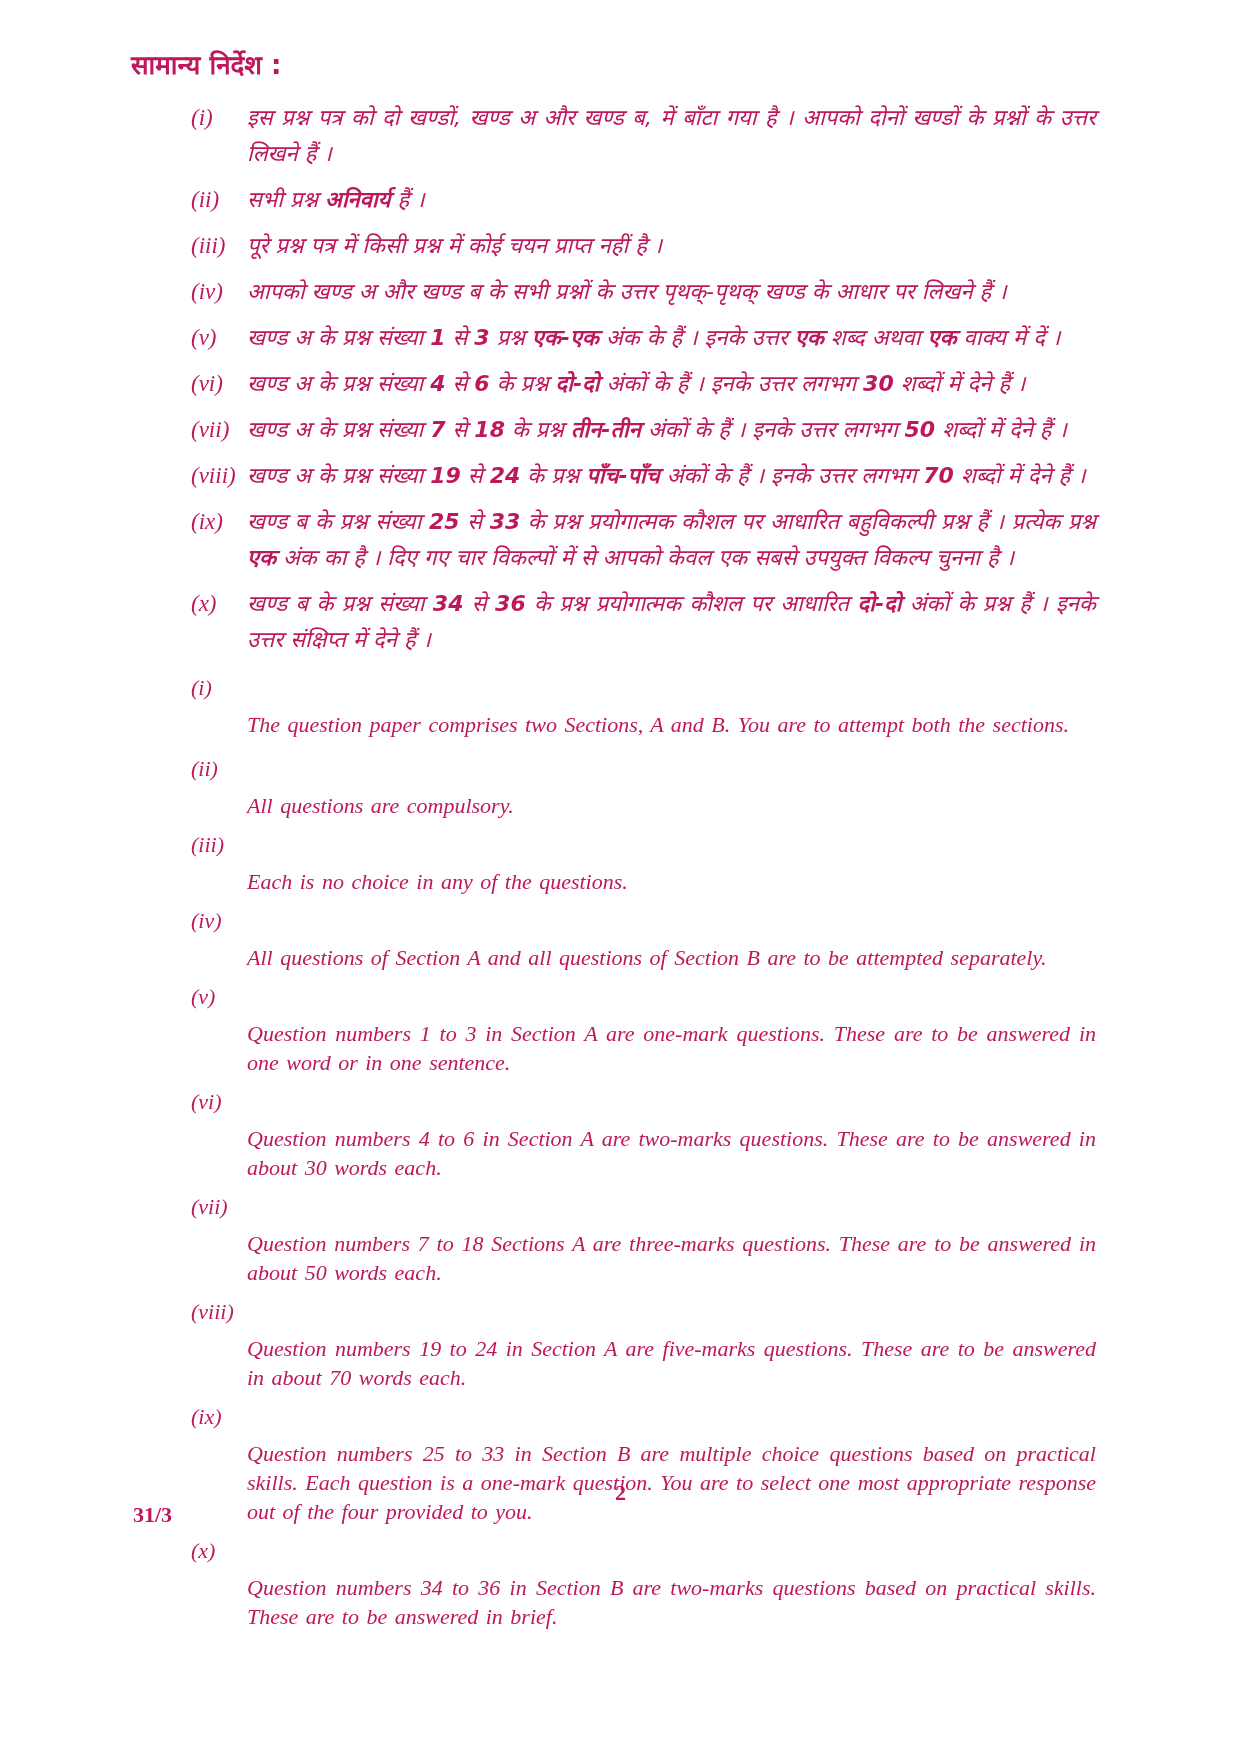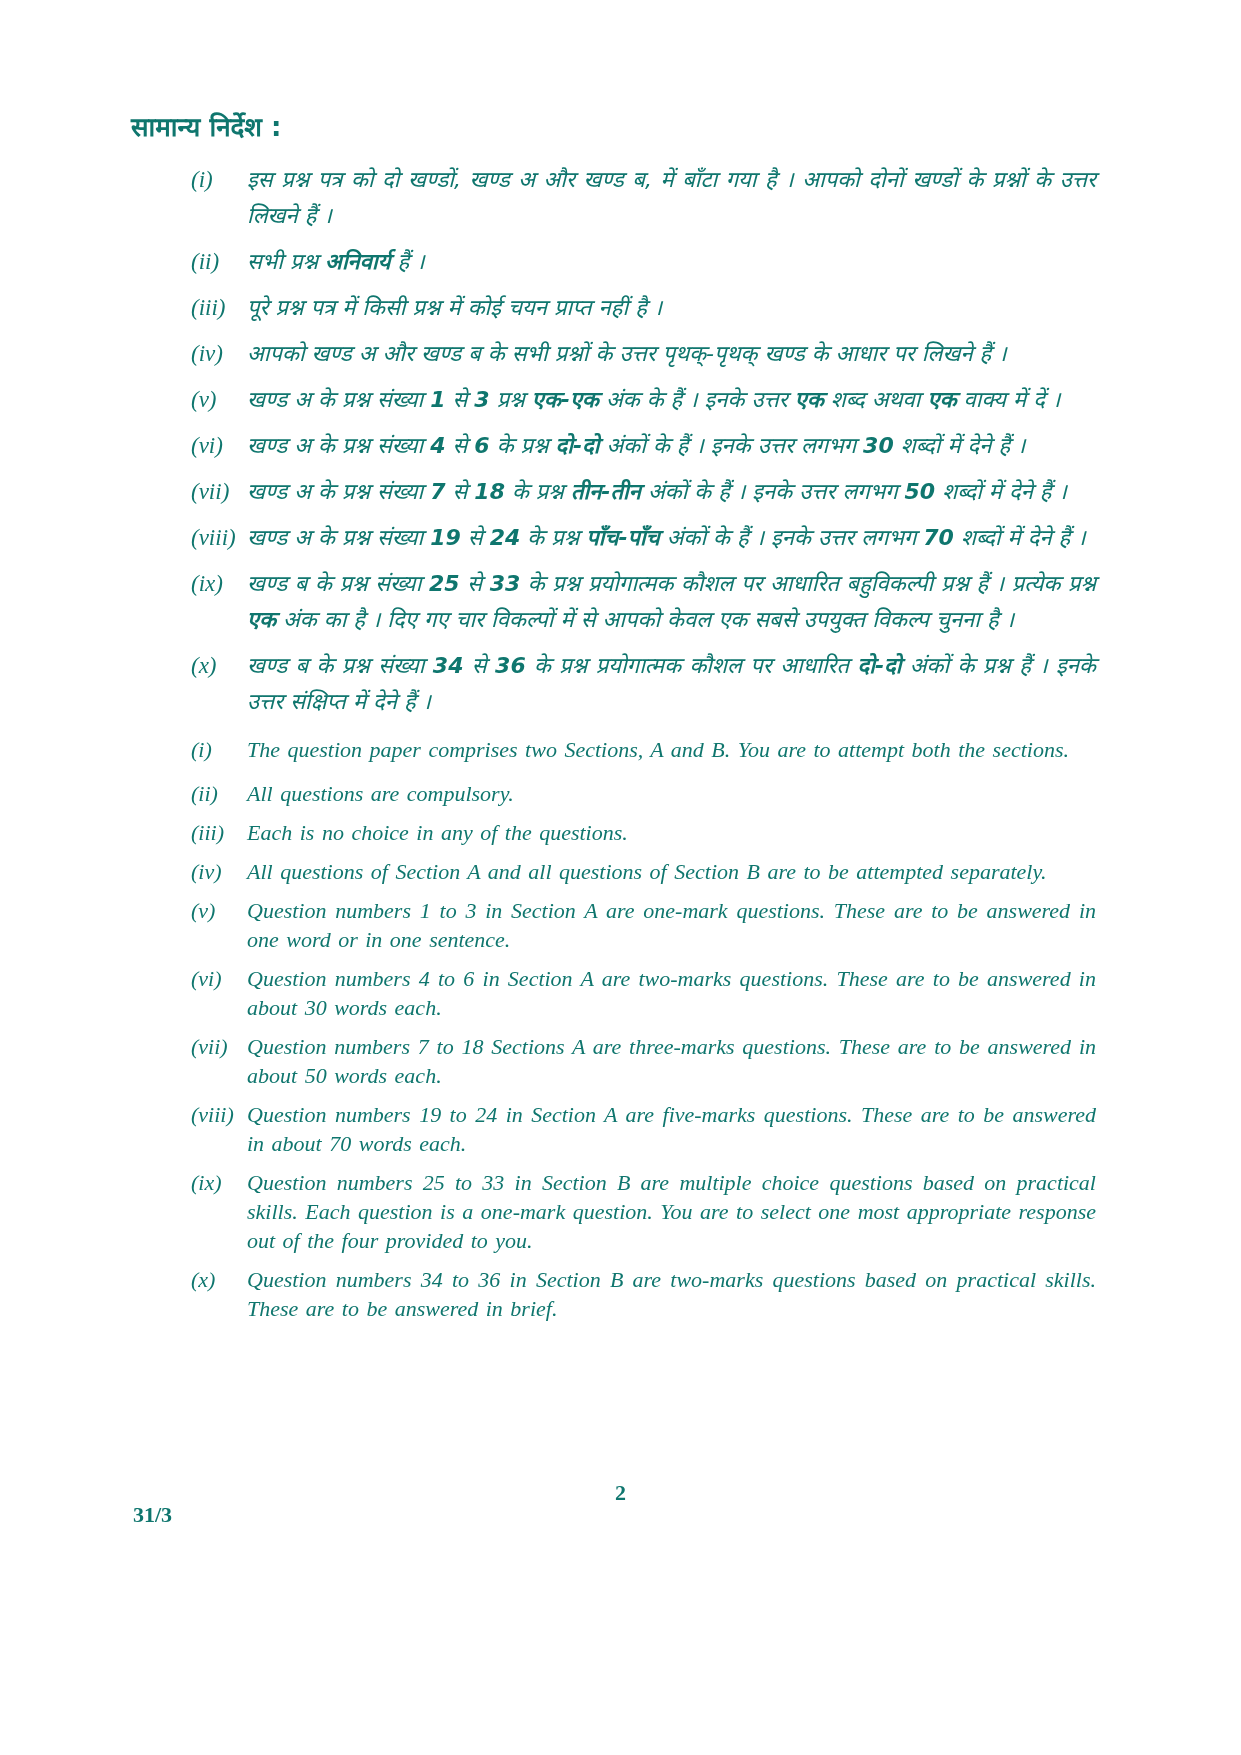--- a/index.html
+++ b/index.html
@@ -2,22 +2,22 @@
 <html><head>
 <meta charset="utf-8">
 <style>
   html,body{margin:0;padding:0;background:#e8e8e8;}
   .page{
     position:relative;
     width:1241px;height:1755px;
     margin:0 auto;
     background:#ffffff;
     box-sizing:border-box;
-    padding:112px 145px 0 131px;
-    color:#0f766e;
+    padding:50px 145px 0 131px;
+    color:#be185d;
   }
   
   .hindi-heading{
     margin:0 0 20px 0;
     font-family:"DejaVu Sans",sans-serif;
     font-weight:700;
     font-size:26px;
     line-height:30px;
   }
   .ilist{list-style:none;margin:0;padding:0 0 0 60px;}
@@ -51,20 +51,21 @@
     line-height:30px;
   }
   .english li{margin-bottom:10px;}
   .english .num{font-size:22px;line-height:29px;}
   .english .body{
     font-family:"Liberation Serif",serif;
     font-style:italic;
     font-size:22px;
     line-height:29px;
     word-spacing:2px;
+    margin-top:37px;
   }
   .english li:first-child .num,
   .english li:first-child .body{line-height:39px;}
   .english .body b{font-weight:400;}
   
   .footer{
     position:absolute;
     top:1480px;left:0;
     width:1241px;height:30px;
     font-family:"Liberation Serif",serif;

